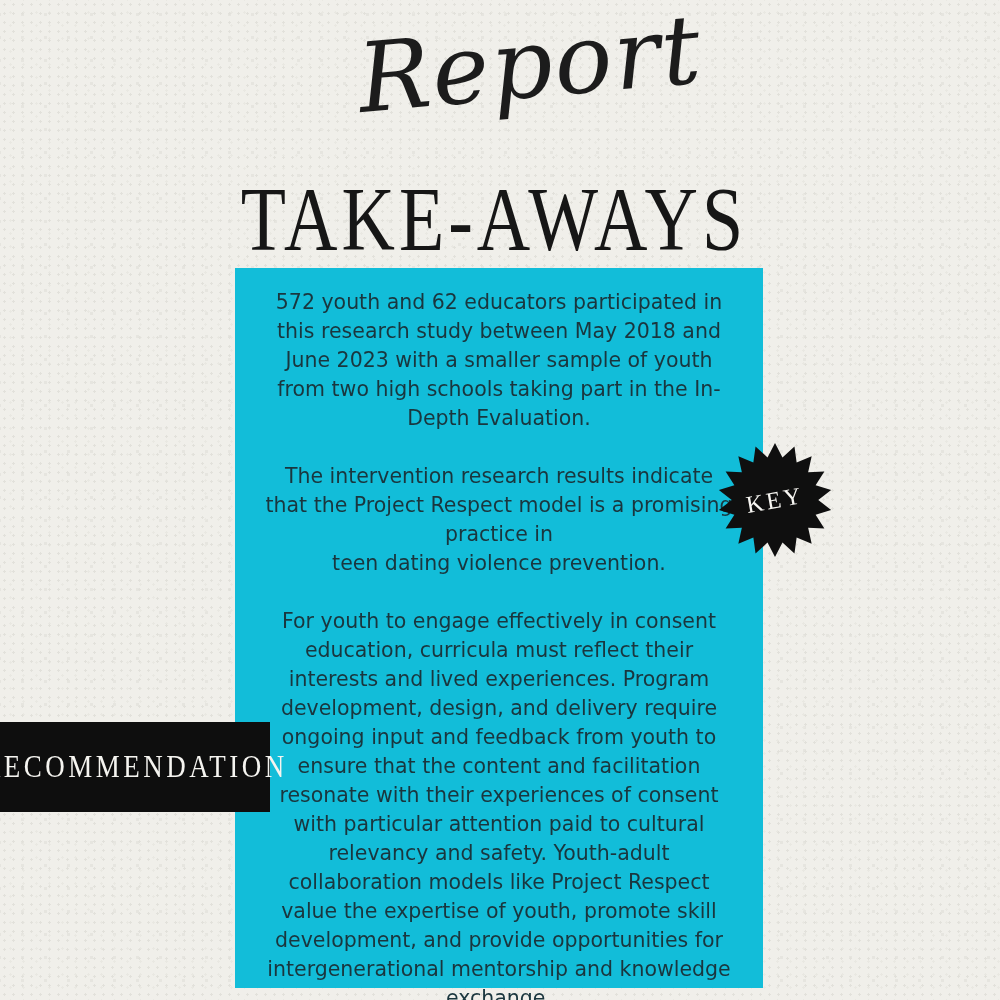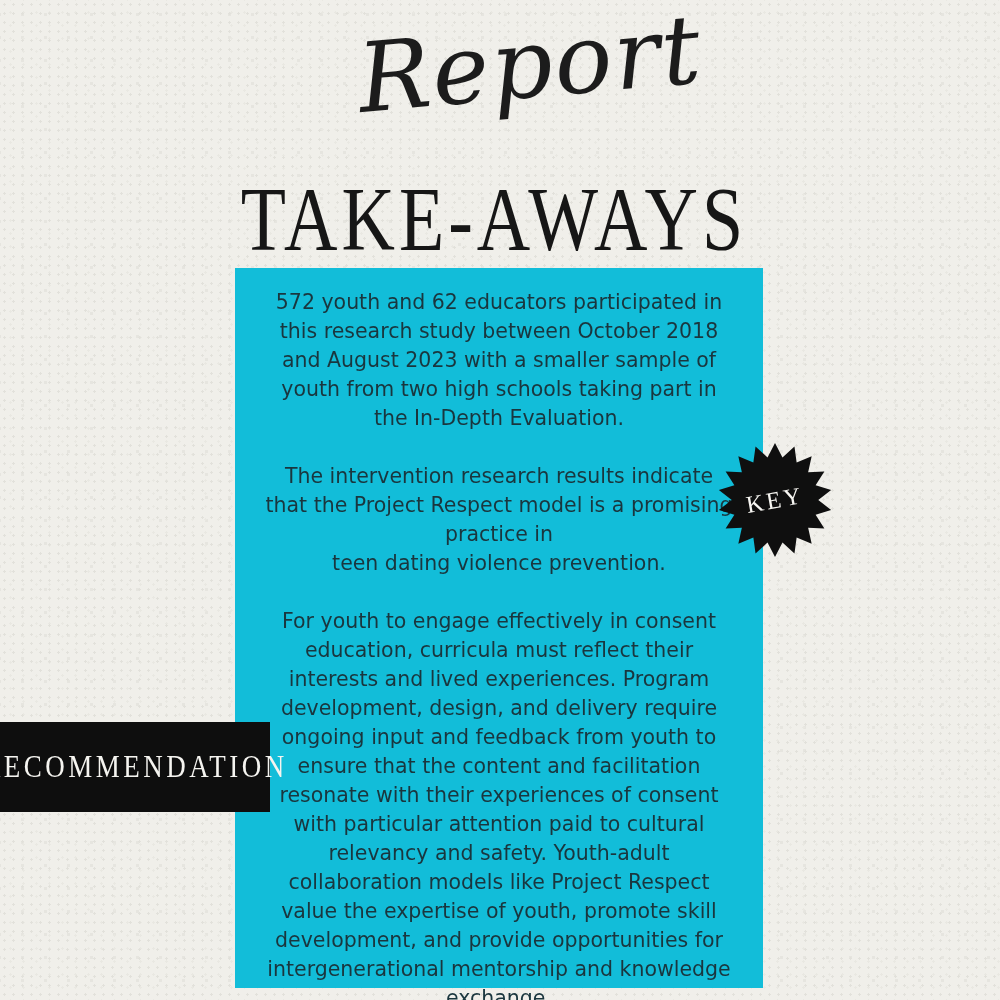--- a/index.html
+++ b/index.html
@@ -133,21 +133,21 @@
 </head>
 <body>
 
 <div class="poster">
 
   <div class="script-title">Report</div>
 
   <div class="main-title">TAKE-AWAYS</div>
 
   <div class="cyan-box">
-    <p class="paragraph">572 youth and 62 educators participated in this research study between October 2018 and August 2023 with a smaller sample of youth from two high schools taking part in the In-Depth Evaluation.</p>
+    <p class="paragraph">572 youth and 62 educators participated in this research study between May 2018 and June 2023 with a smaller sample of youth from two high schools taking part in the In-Depth Evaluation.</p>
     <p class="paragraph">The intervention research results indicate that the Project Respect model is a promising practice in
 teen dating violence prevention.</p>
     <p class="paragraph">For youth to engage effectively in consent education, curricula must reflect their interests and lived experiences. Program development, design, and delivery require ongoing input and feedback from youth to ensure that the content and facilitation resonate with their experiences of consent with particular attention paid to cultural relevancy and safety. Youth-adult collaboration models like Project Respect value the expertise of youth, promote skill development, and provide opportunities for intergenerational mentorship and knowledge exchange.</p>
   </div>
 
   <div class="recommendation-banner">
     <span>RECOMMENDATION</span>
   </div>
 
   <div class="key-badge">

